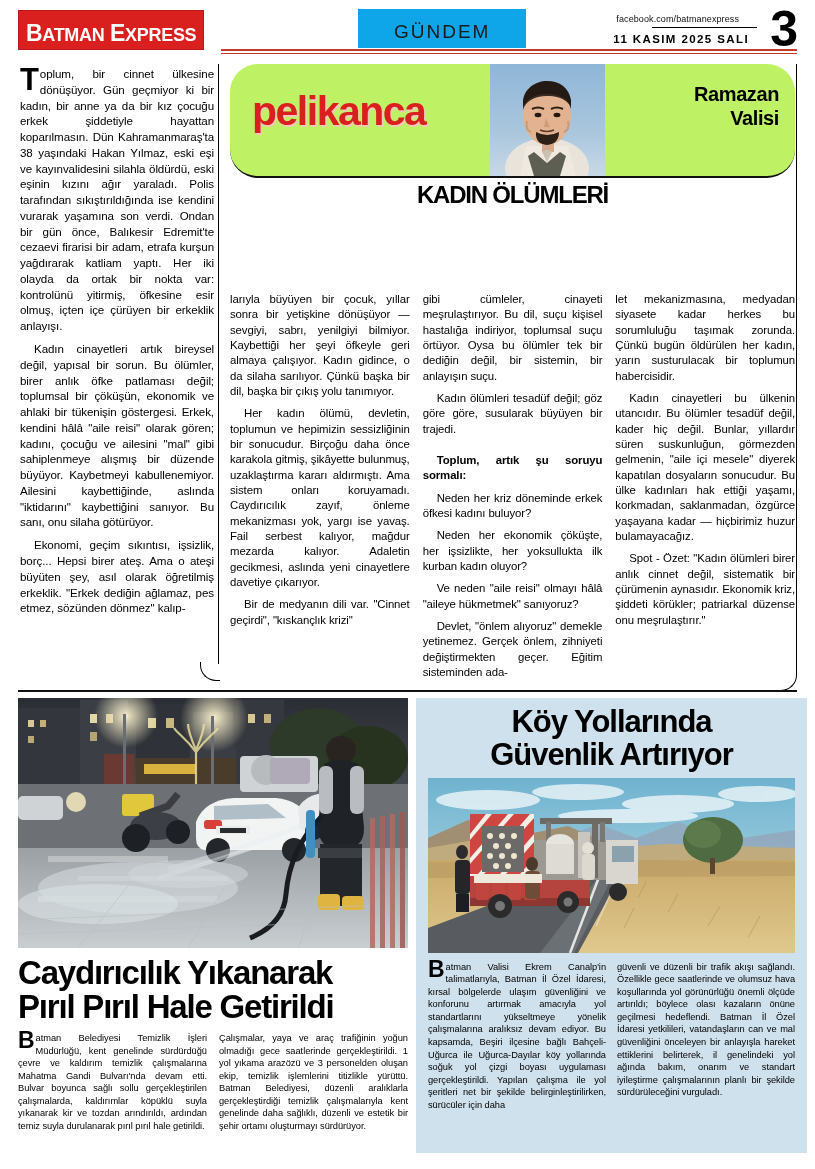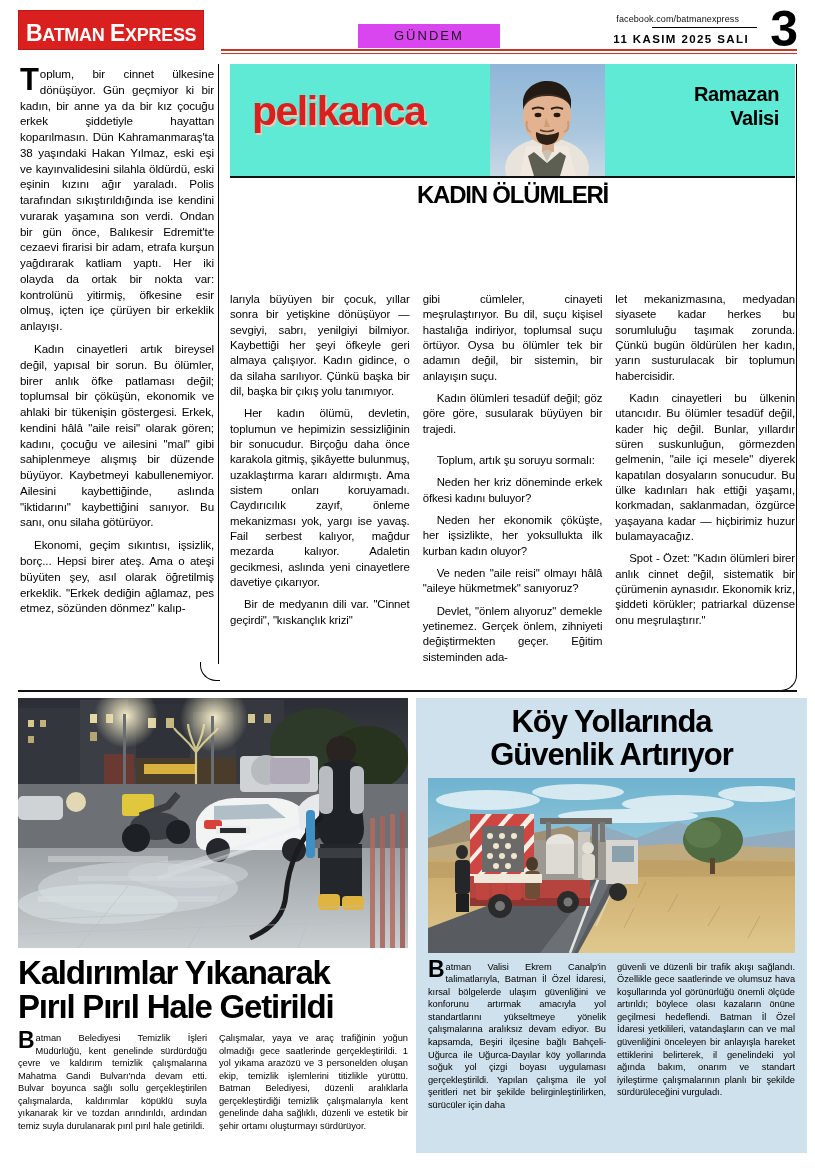--- a/index.html
+++ b/index.html
@@ -62,23 +62,23 @@
     right: 0px;
     bottom: 4px;
     height: 1px;
     background: #c0392b;
   }
 
   .section-tag {
     position: absolute;
     left: 340px;
     bottom: 10px;
-    background: #d946ef;
-    padding: 4px 36px 5px 36px;
-    font-size: 13px;
+    background: #0ea5e9;
+    padding: 12px 36px 5px 36px;
+    font-size: 19px;
     letter-spacing: 2px;
     font-weight: normal;
     color: #1a1a1a;
   }
 
   .fb-line {
     position: absolute;
     right: 58px;
     top: 14px;
     font-size: 9px;
@@ -162,22 +162,23 @@
     border-bottom-left-radius: 16px;
   }
 
   
   .op-head {
     position: absolute;
     left: 212px;
     top: 0px;
     right: 2px;
     height: 112px;
-    background: #5eead4;
+    background: #bef264;
     border-bottom: 2px solid #111;
+    border-radius: 28px;
   }
   .pelikanca {
     position: absolute;
     left: 22px;
     top: 24px;
     font-size: 41px;
     font-weight: bold;
     color: #d9201f;
     letter-spacing: -1.5px;
     text-shadow: 1.5px 1.5px 0 #f0c9b8;
@@ -225,21 +226,21 @@
   }
   .op-col {
     width: 182px;
     font-size: 11.4px;
     line-height: 1.345;
     text-align: justify;
     letter-spacing: -0.1px;
   }
   .op-col p { margin: 0 0 7px 0; text-indent: 14px; }
   .op-col p.noind { text-indent: 0; }
-  .op-col p.bold { font-weight: normal; text-indent: 14px; margin-top: 16px; }
+  .op-col p.bold { font-weight: bold; text-indent: 14px; margin-top: 16px; }
 
   .right-border-v {
     position: absolute;
     right: 0px;
     top: 0px;
     width: 1px;
     height: 610px;
     background: #000;
   }
   .right-border-curve {
@@ -414,21 +415,21 @@
       <div>KADIN ÖLÜMLERİ</div>
     </div>
 
     <div class="op-cols">
       <div class="op-col">
         <p class="noind">larıyla büyüyen bir çocuk, yıllar sonra bir yetişkine dönüşüyor — sevgiyi, sabrı, yenilgiyi bilmiyor. Kaybettiği her şeyi öfkeyle geri almaya çalışıyor. Kadın gidince, o da silaha sarılıyor. Çünkü başka bir dil, başka bir çıkış yolu tanımıyor.</p>
         <p>Her kadın ölümü, devletin, toplumun ve hepimizin sessizliğinin bir sonucudur. Birçoğu daha önce karakola gitmiş, şikâyette bulunmuş, uzaklaştırma kararı aldırmıştı. Ama sistem onları koruyamadı. Caydırıcılık zayıf, önleme mekanizması yok, yargı ise yavaş. Fail serbest kalıyor, mağdur mezarda kalıyor. Adaletin gecikmesi, aslında yeni cinayetlere davetiye çıkarıyor.</p>
         <p>Bir de medyanın dili var. "Cinnet geçirdi", "kıskançlık krizi"</p>
       </div>
       <div class="op-col">
-        <p class="noind">gibi cümleler, cinayeti meşrulaştırıyor. Bu dil, suçu kişisel hastalığa indiriyor, toplumsal suçu örtüyor. Oysa bu ölümler tek bir adamın değil, bir sistemin, bir anlayışın suçu.</p>
+        <p class="noind">gibi cümleler, cinayeti meşrulaştırıyor. Bu dil, suçu kişisel hastalığa indiriyor, toplumsal suçu örtüyor. Oysa bu ölümler tek bir dediğin değil, bir sistemin, bir anlayışın suçu.</p>
         <p>Kadın ölümleri tesadüf değil; göz göre göre, susularak büyüyen bir trajedi.</p>
         <p class="bold">Toplum, artık şu soruyu sormalı:</p>
         <p>Neden her kriz döneminde erkek öfkesi kadını buluyor?</p>
         <p>Neden her ekonomik çöküşte, her işsizlikte, her yoksullukta ilk kurban kadın oluyor?</p>
         <p>Ve neden "aile reisi" olmayı hâlâ "aileye hükmetmek" sanıyoruz?</p>
         <p>Devlet, "önlem alıyoruz" demekle yetinemez. Gerçek önlem, zihniyeti değiştirmekten geçer. Eğitim sisteminden ada-</p>
       </div>
       <div class="op-col">
         <p class="noind">let mekanizmasına, medyadan siyasete kadar herkes bu sorumluluğu taşımak zorunda. Çünkü bugün öldürülen her kadın, yarın susturulacak bir toplumun habercisidir.</p>
         <p>Kadın cinayetleri bu ülkenin utancıdır. Bu ölümler tesadüf değil, kader hiç değil. Bunlar, yıllardır süren suskunluğun, görmezden gelmenin, "aile içi mesele" diyerek kapatılan dosyaların sonucudur. Bu ülke kadınları hak ettiği yaşamı, korkmadan, saklanmadan, özgürce yaşayana kadar — hiçbirimiz huzur bulamayacağız.</p>
@@ -570,21 +571,21 @@
           <g opacity="0.85">
             <rect x="352" y="120" width="5" height="130" fill="#b26b5e"></rect>
             <rect x="362" y="118" width="5" height="132" fill="#a9645a"></rect>
             <rect x="372" y="116" width="5" height="134" fill="#b26b5e"></rect>
             <rect x="382" y="114" width="5" height="136" fill="#9d5a52"></rect>
           </g>
         </svg>
       </div>
 
       <div class="bl-title">
-        <div>Kaldırımlar Yıkanarak</div>
+        <div>Caydırıcılık Yıkanarak</div>
         <div>Pırıl Pırıl Hale Getirildi</div>
       </div>
 
       <div class="bl-body">
         <div class="c">
           <p><span class="dropcap-sm">B</span><span>atman Belediyesi Temizlik İşleri Müdürlüğü, kent genelinde sürdürdüğü çevre ve kaldırım temizlik çalışmalarına Mahatma Gandi Bulvarı'nda devam etti. Bulvar boyunca sağlı sollu gerçekleştirilen çalışmalarda, kaldırımlar köpüklü suyla yıkanarak kir ve tozdan arındırıldı, ardından temiz suyla durulanarak pırıl pırıl hale getirildi.</span></p>
         </div>
         <div class="c">
           <p>Çalışmalar, yaya ve araç trafiğinin yoğun olmadığı gece saatlerinde gerçekleştirildi. 1 yol yıkama arazözü ve 3 personelden oluşan ekip, temizlik işlemlerini titizlikle yürüttü. Batman Belediyesi, düzenli aralıklarla gerçekleştirdiği temizlik çalışmalarıyla kent genelinde daha sağlıklı, düzenli ve estetik bir şehir ortamı oluşturmayı sürdürüyor.</p>
         </div>

